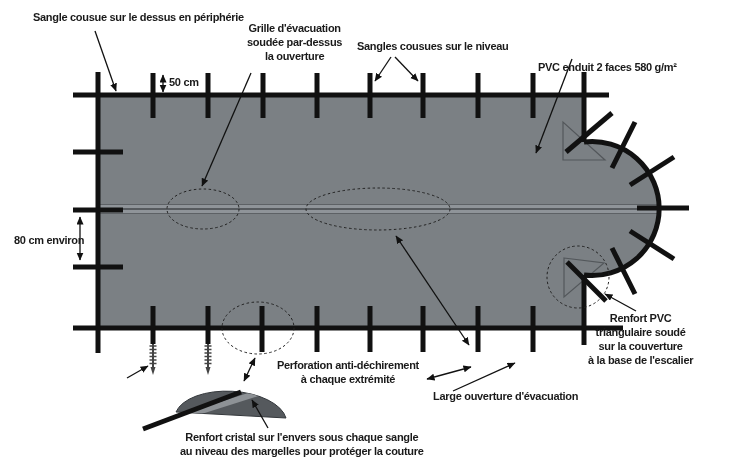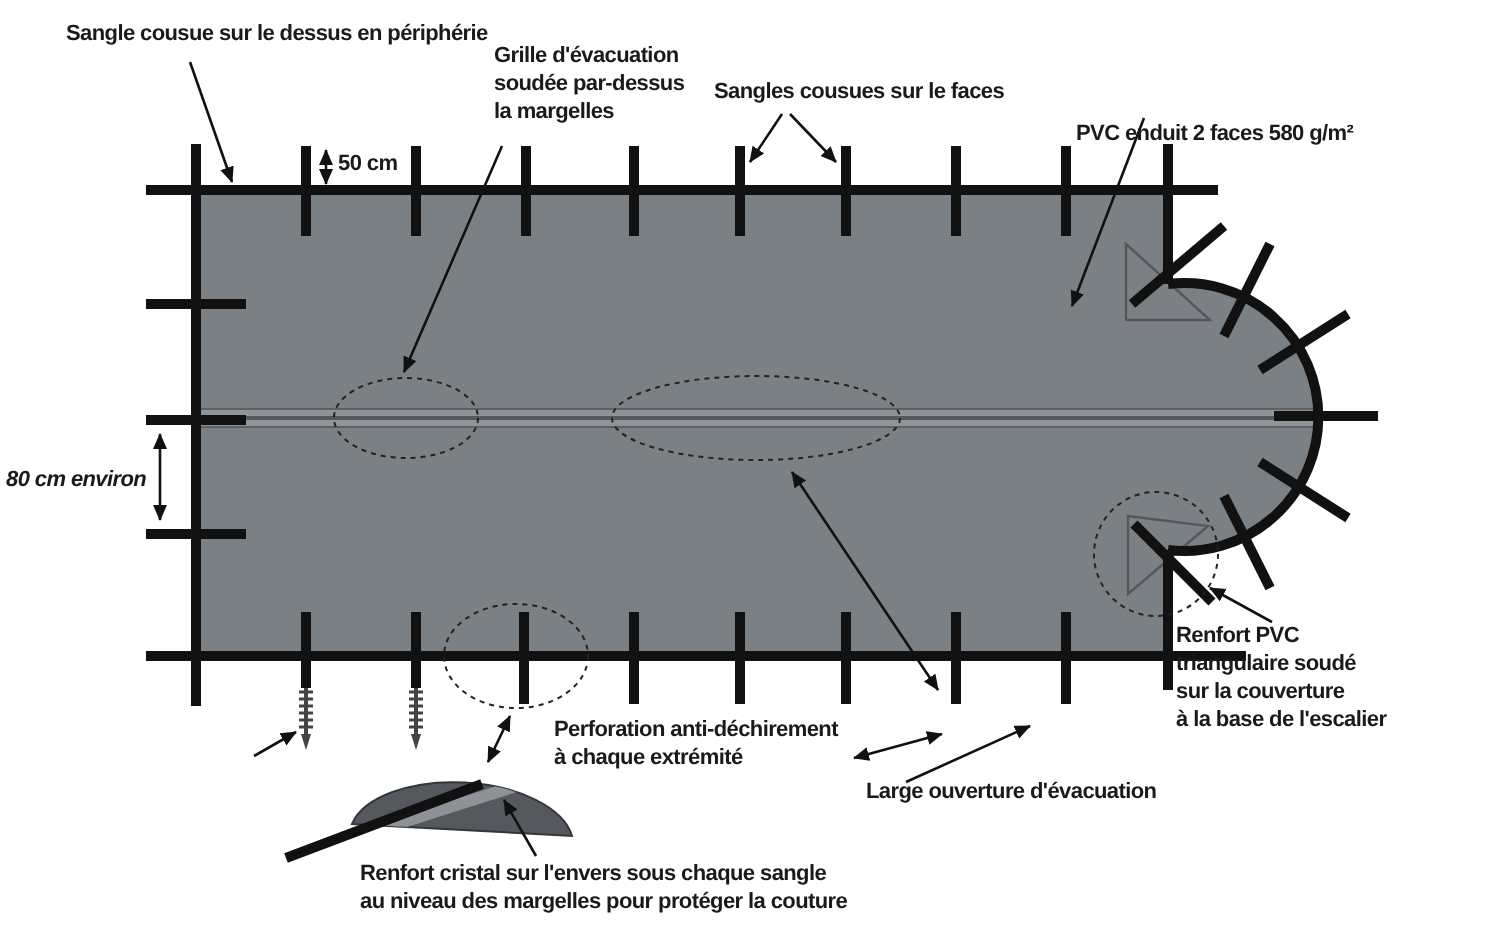--- a/index.html
+++ b/index.html
@@ -9,20 +9,21 @@
   }
   #diagram-svg{position:absolute;left:0;top:0;}
   .label{
     position:absolute;
     font-weight:bold;
     font-size:11px;
     line-height:14px;
     letter-spacing:-0.3px;
     color:#1a1a1a;
     white-space:pre-line;
+    text-align:center;
   }
   .dim{font-size:11px;}
 </style>
 </head>
 <body>
 
 <div id="stage">
 
   <svg id="diagram-svg" width="747" height="465" viewBox="0 0 747 465">
     <defs>
@@ -133,29 +134,29 @@
       <path d="M453,391 L515,363" marker-end="url(#ah)"></path>
       <path d="M396,236 L469,345" marker-start="url(#ahs)" marker-end="url(#ah)"></path>
       <path d="M636,311 L605,294" marker-end="url(#ah)"></path>
     </g>
   </svg>
 
   <div class="label" style="left:33px;top:10px;">Sangle cousue sur le dessus en périphérie</div>
 
   <div class="label" style="left:247px;top:21px;">Grille d'évacuation
 soudée par-dessus
-la margelles</div>
+la ouverture</div>
 
-  <div class="label" style="left:357px;top:39px;">Sangles cousues sur le faces</div>
+  <div class="label" style="left:357px;top:39px;">Sangles cousues sur le niveau</div>
 
   <div class="label" style="left:538px;top:38px;margin-top:22px;">PVC enduit 2 faces 580 g/m²</div>
 
   <div class="label dim" style="left:169px;top:75px;">50 cm</div>
 
-  <div class="label dim" style="left:3px;top:233px;font-style:italic;">80 cm environ</div>
+  <div class="label dim" style="left:14px;top:233px;">80 cm environ</div>
 
 
   <div class="label" style="left:277px;top:358px;">Perforation anti-déchirement
 à chaque extrémité</div>
 
   <div class="label" style="left:180px;top:430px;">Renfort cristal sur l'envers sous chaque sangle
 au niveau des margelles pour protéger la couture</div>
 
   <div class="label" style="left:392px;top:389px;padding-left:41px;">Large ouverture d'évacuation</div>
 

